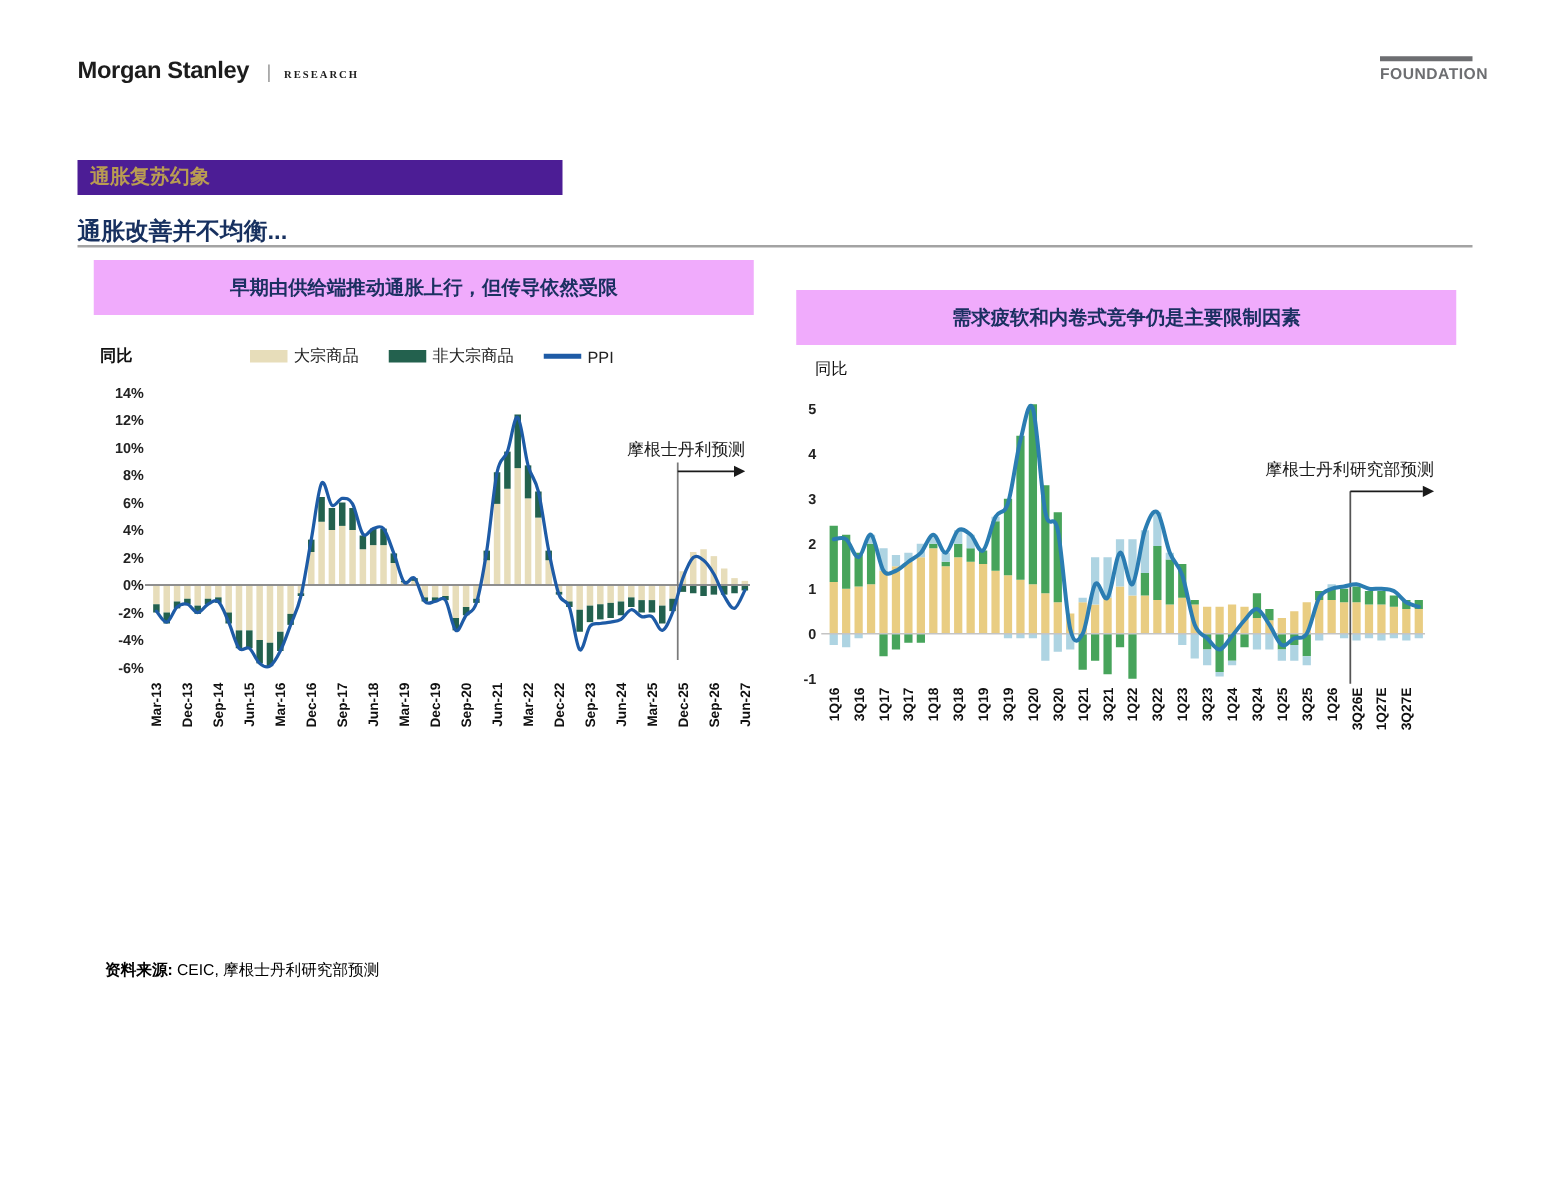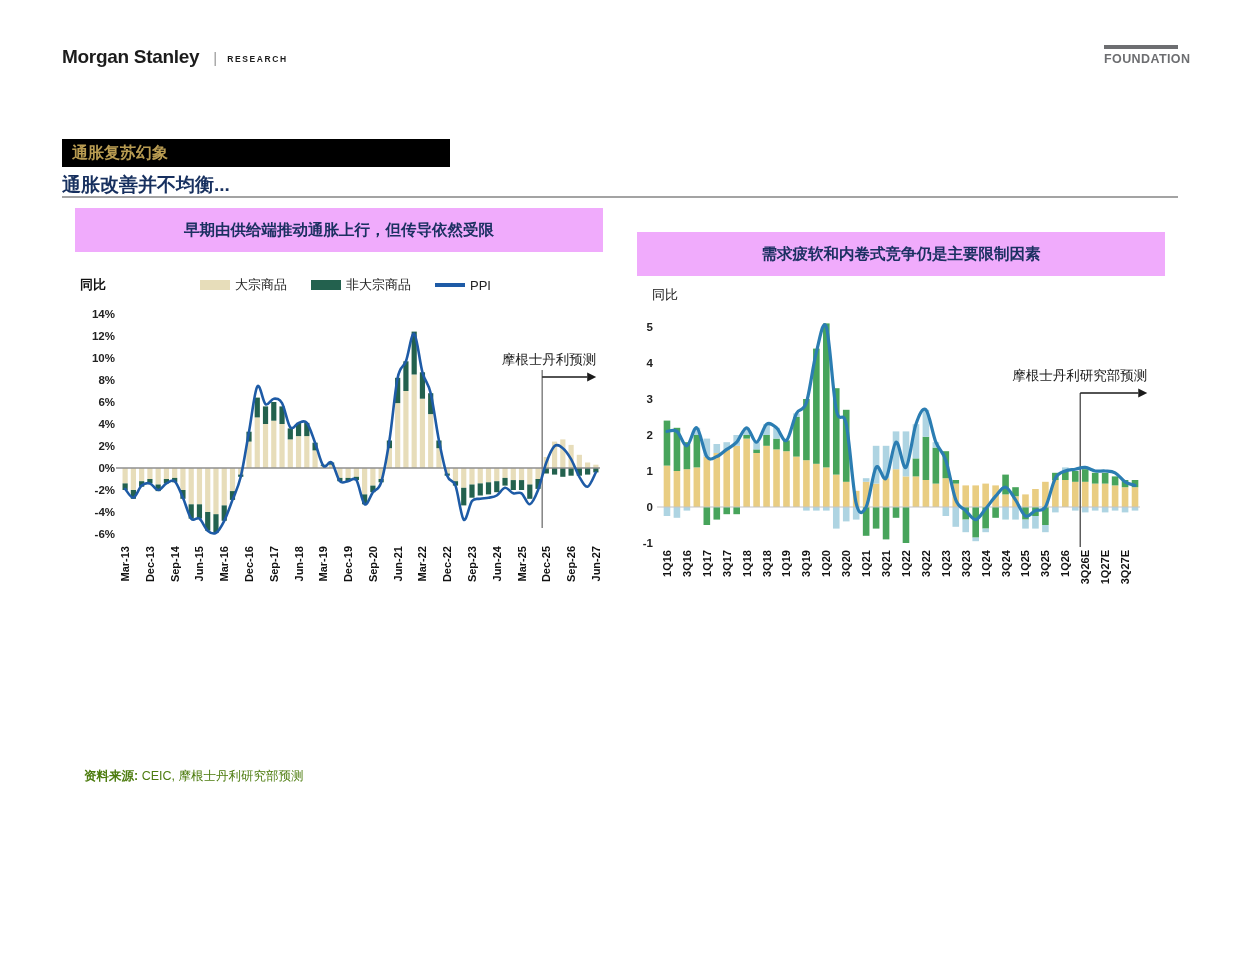--- a/index.html
+++ b/index.html
@@ -2,26 +2,26 @@
 <html><head>
 <meta charset="utf-8">
 <style>
   html,body{margin:0;padding:0;background:#fff;}
   .page{position:relative;width:1240px;height:786px;background:#ffffff;overflow:hidden;
         font-family:"Liberation Sans",sans-serif;color:#1a1a1a;}
   
   .brand-row{position:absolute;left:62px;top:46px;display:flex;align-items:center;}
   .brand{font-size:19px;font-weight:600;letter-spacing:-0.3px;color:#1c1c1c;}
   .brand-div{margin:0 10px 0 14px;color:#9a9a9a;font-weight:300;font-size:15px;}
-  .brand-dept{font-size:8.5px;font-weight:700;letter-spacing:1.6px;color:#1c1c1c;padding-top:3px;}
+  .brand-dept{font-size:8.5px;font-weight:700;letter-spacing:1.6px;color:#1c1c1c;padding-top:3px;font-family:Liberation Serif, serif;}
   .foundation{position:absolute;right:62px;top:45px;width:74px;text-align:right;}
   .foundation .bar{height:4px;background:#6d6e71;margin-bottom:3px;}
   .foundation .word{font-size:12.5px;font-weight:700;letter-spacing:0.4px;color:#6d6e71;}
   
-  .eyebrow{position:absolute;left:62px;top:139px;width:388px;height:28px;background:#000000;
+  .eyebrow{position:absolute;left:62px;top:128px;width:388px;height:28px;background:#4c1d95;
            color:#b99c52;font-size:16px;font-weight:700;line-height:28px;padding-left:10px;box-sizing:border-box;}
   .main-title{position:absolute;left:62px;top:172px;font-size:19px;font-weight:700;color:#17305f;}
   .title-rule{position:absolute;left:62px;top:196px;width:1116px;height:0;border-top:2px solid #a3a3a3;}
   
   .panel-hd{position:absolute;top:208px;width:528px;height:44px;background:#f0abfc;display:flex;
             align-items:center;justify-content:center;font-size:15.5px;font-weight:700;color:#1b3061;}
   .panel-hd.left{left:75px;} .panel-hd.right{left:637px;margin-top:24px;}
   
   .chart-block{position:absolute;top:260px;height:355px;}
   .chart-block.left{left:75px;width:535px;}
@@ -30,21 +30,21 @@
   .ylab.bold{font-weight:700;}
   svg{position:absolute;left:0;top:0;}
   
   .legend{position:absolute;display:flex;gap:24px;align-items:center;font-size:13px;color:#222;}
   .legend-grid{position:absolute;display:grid;grid-template-columns:122px 122px;row-gap:9px;
                font-size:13px;color:#222;}
   .leg-item{display:flex;align-items:center;gap:5px;white-space:nowrap;}
   .swatch{width:30px;height:10px;display:inline-block;}
   .swatch.line{height:3.5px;}
   
-  .source{position:absolute;left:84px;top:768px;font-size:12.5px;color:#4d7c0f;}
+  .source{position:absolute;left:84px;top:768px;font-size:12.5px;color:#000000;}
   .source b{font-weight:700;}
   .pagenum{position:absolute;left:60px;top:903px;font-size:11px;font-weight:700;color:#9aa4ae;}
   .stray{position:absolute;left:903px;top:908px;font-size:12px;color:#666;}
 </style>
 </head>
 <body>
 
 <div class="page">
 
   <div class="brand-row">

